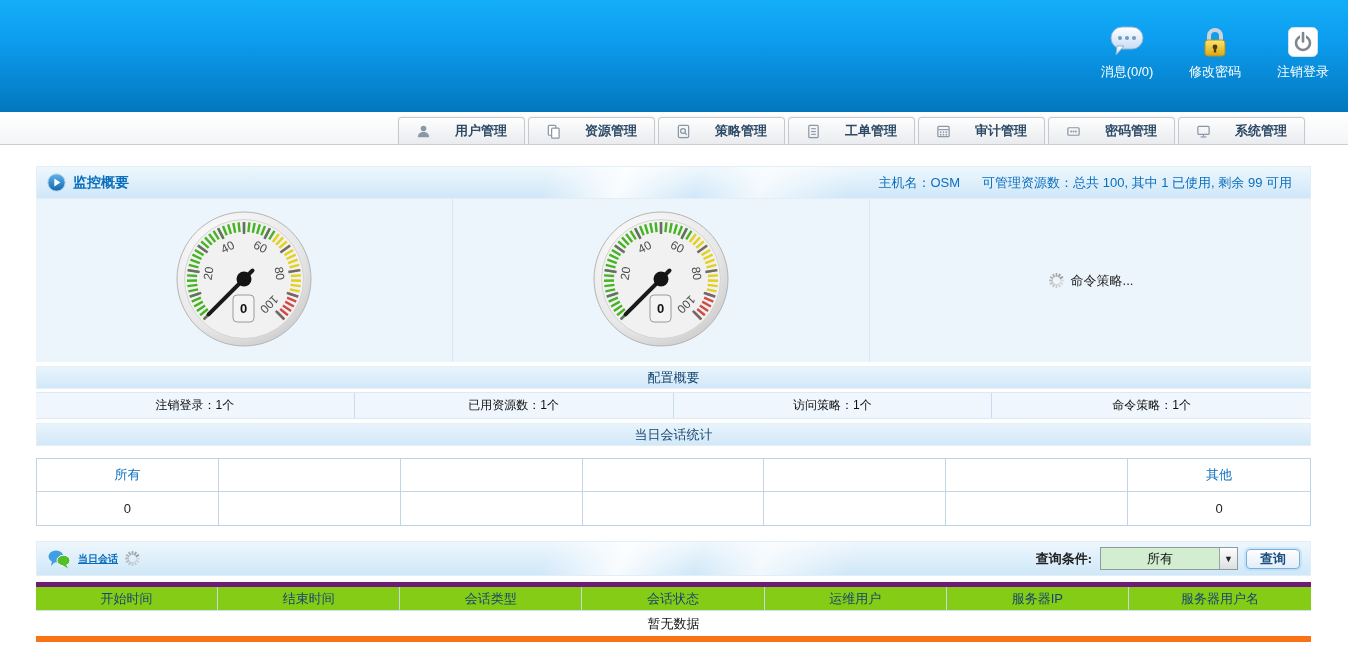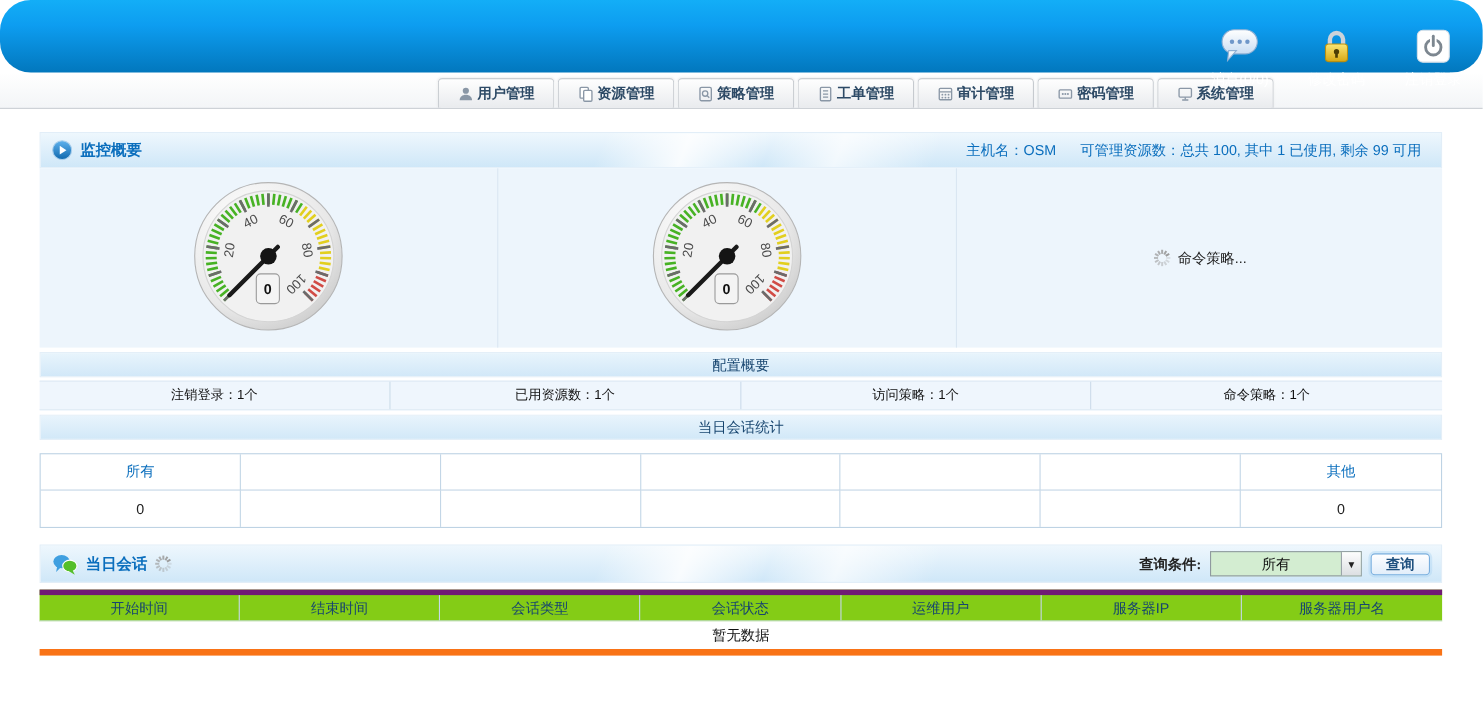--- a/index.html
+++ b/index.html
@@ -1,28 +1,28 @@
 <!DOCTYPE html>
 <html><head>
 <meta charset="utf-8">
 <style>
   * { margin:0; padding:0; box-sizing:border-box; }
   html,body { width:1348px; height:654px; overflow:hidden; background:#fff;
     font-family:"Liberation Sans","DejaVu Sans",sans-serif; font-size:12px; color:#222; }
 
   
-  .topbar { height:66px; background:linear-gradient(#13aef7 0%, #0d9df0 35%, #0277bd 100%); position:relative;border-radius:28px; }
+  .topbar { height:112px; background:linear-gradient(#13aef7 0%, #0d9df0 35%, #0277bd 100%); position:relative; }
   .topbar-items { position:absolute; right:10px; top:24px; display:flex; gap:18px; }
   .top-item { width:70px; display:flex; flex-direction:column; align-items:center; color:#fff; font-size:13px; cursor:pointer; }
   .top-item .ticon { height:36px; display:flex; align-items:center; justify-content:center; margin-bottom:3px; }
 
   
   .tabbar { height:33px; background:linear-gradient(#ffffff,#f3f5f7); border-bottom:1px solid #c9ced3;
     display:flex; align-items:flex-end; padding-left:398px; gap:3px; }
-  .tab { height:27px; display:flex; align-items:center; gap:3px; padding:0 17px;
+  .tab { height:27px; display:flex; align-items:center; gap:24px; padding:0 17px;
     border:1px solid #c6cacf; border-bottom:none; border-radius:4px 4px 0 0;
     background:linear-gradient(#fefefe,#e9ebee); box-shadow:0 -1px 2px rgba(0,0,0,.05);
     color:#2d4a66; font-weight:bold; font-size:13px; cursor:pointer; white-space:nowrap; }
   .tab svg { flex:0 0 auto; }
 
   
   .main { margin:21px 36px 0 36px; width:1275px; }
 
   .shine-bar { background-image:
       linear-gradient(112deg, rgba(255,255,255,0) 40%, rgba(255,255,255,.85) 46%, rgba(255,255,255,0) 52%, rgba(255,255,255,.7) 57%, rgba(255,255,255,0) 64%),
@@ -51,21 +51,21 @@
   .cfg-row .cell:last-child { border-right:none; }
 
   .stats-table { margin-top:12px; border:1px solid #bed3e4; display:grid; grid-template-columns:repeat(7,1fr); background:#fff; }
   .stats-table .cell { height:33px; display:flex; align-items:center; justify-content:center;
     border-right:1px solid #c3d6e6; font-size:13px; }
   .stats-table .cell:nth-child(7n) { border-right:none; }
   .stats-table .row1 { border-bottom:1px solid #c3d6e6; }
   .stats-link { color:#0a6ebd; cursor:pointer; }
 
   .sess-hd { margin-top:15px; height:35px; display:flex; align-items:center; padding:0 10px; }
-  .sess-title { color:#0a6ebd; font-weight:bold; font-size:14px; margin:0 6px 0 7px; }
+  .sess-title { color:#0a6ebd; font-weight:bold; font-size:10px; margin:0 6px 0 7px;text-decoration:underline; }
   .query-zone { margin-left:auto; display:flex; align-items:center; gap:8px;font-family:Liberation Serif, serif; }
   .query-label { color:#222; font-size:13px; font-weight:bold; }
   .select { width:138px; height:23px; border:1px solid #8f9a9f; background:#d3edd1; display:flex; cursor:pointer; }
   .select .val { flex:1; display:flex; align-items:center; justify-content:center; font-size:13px; color:#111; }
   .select .arrow { width:18px; border-left:1px solid #9aa4a9; background:linear-gradient(#fdfdfd,#dcdfe2);
     display:flex; align-items:center; justify-content:center; font-size:9px; color:#222; cursor:pointer; }
   .btn-query { width:54px; height:20px; border:1px solid #79aede; border-radius:4px;
     background:linear-gradient(#fefeff,#e2eefa); color:#1d4f7e; font-size:13px; font-weight:bold;
     display:flex; align-items:center; justify-content:center; cursor:pointer; box-shadow:0 0 0 2px rgba(160,205,240,.35); }
 

